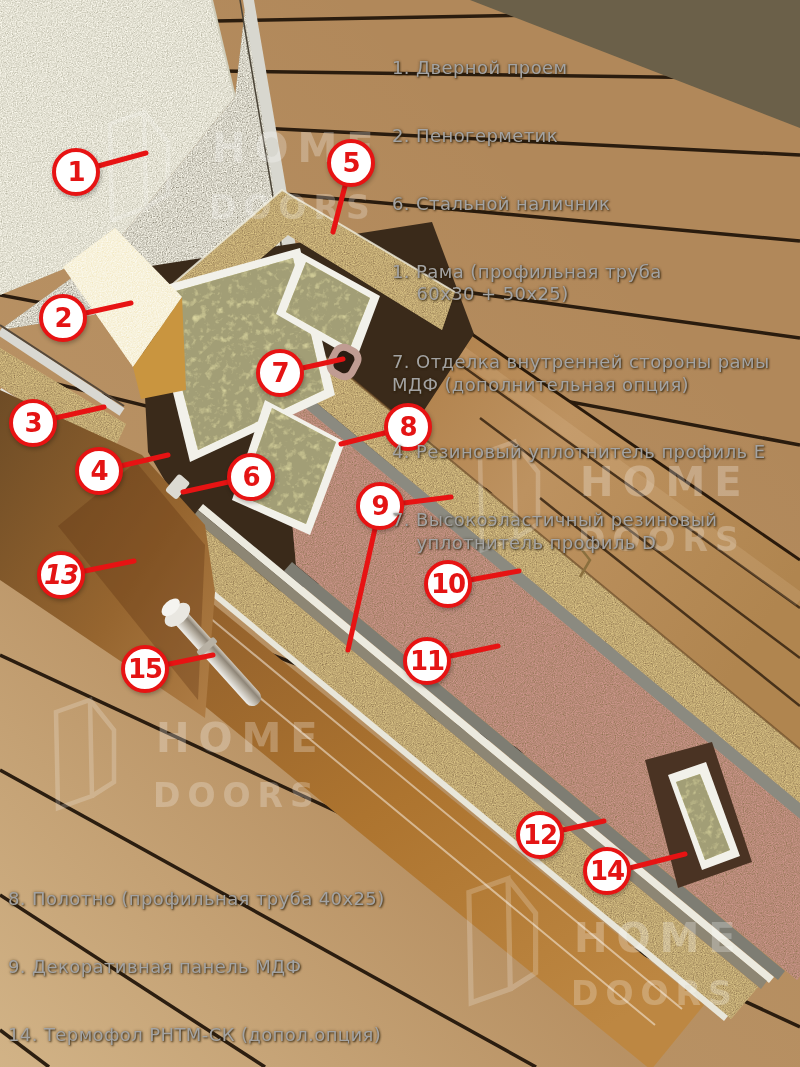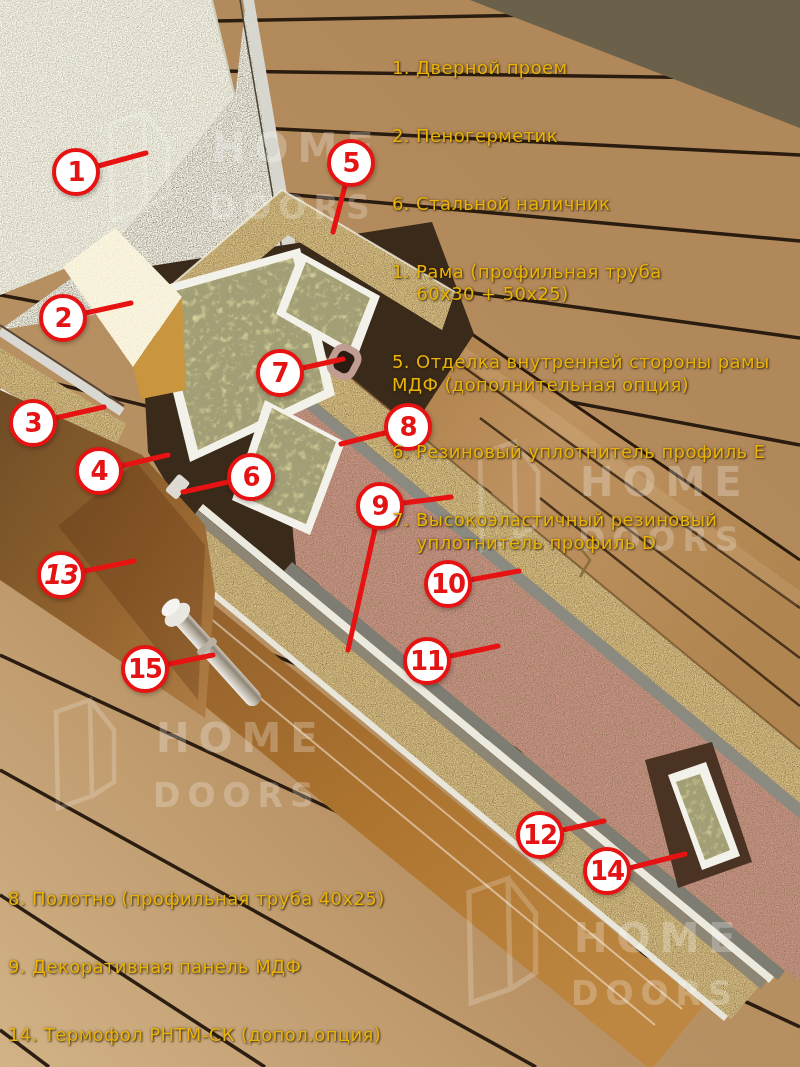--- a/index.html
+++ b/index.html
@@ -1,19 +1,19 @@
 <!DOCTYPE html>
 <html><head>
 <meta charset="utf-8">
 <style>
   html,body{margin:0;padding:0;background:#000;}
   #stage{position:relative;width:800px;height:1067px;overflow:hidden;
          font-family:"DejaVu Sans","Liberation Sans",sans-serif;}
   #scene{position:absolute;left:0;top:0;}
-  .legend{position:absolute;color:#eab308;font-size:18px;line-height:22.6px;
+  .legend{position:absolute;color:#a3a3a3;font-size:18px;line-height:22.6px;
           letter-spacing:.4px;text-shadow:1px 1px 2px rgba(45,30,8,.85),0 0 3px rgba(45,30,8,.45);
           white-space:pre-wrap;}
   #legend-top{left:392px;top:12px;width:405px;}
   #legend-bottom{left:8px;top:843px;width:440px;}
   .callout{position:absolute;width:48px;height:48px;border-radius:50%;
            background:#fff;border:4px solid #e71313;box-sizing:border-box;
            display:flex;align-items:center;justify-content:center;
            color:#e41414;font-size:26px;font-weight:700;letter-spacing:-1px;
            box-shadow:1px 2px 4px rgba(0,0,0,.28);}
   .wm1{font-size:40px;font-weight:700;letter-spacing:9px;fill:#fff;opacity:.26;}
@@ -249,23 +249,23 @@
 <div class="callout" style="left:37px;top:551px;font-style:italic;">13</div>
 <div class="callout" style="left:583px;top:847px;">14</div>
 <div class="callout" style="left:121px;top:645px;">15</div>
 
 <div id="legend-top" class="legend">
   <div>1. Дверной проем</div>
   <div>2. Пеногерметик</div>
   <div>6. Стальной наличник</div>
   <div>1. Рама (профильная труба
     60х30 + 50х25)</div>
-  <div>5. Отделка внутренней стороны рамы
+  <div>7. Отделка внутренней стороны рамы
 МДФ (дополнительная опция)</div>
-  <div>6. Резиновый уплотнитель профиль Е</div>
+  <div>4. Резиновый уплотнитель профиль Е</div>
   <div>7. Высокоэластичный резиновый
     уплотнитель профиль D</div>
 </div>
 
 <div id="legend-bottom" class="legend">
   <div>8. Полотно (профильная труба 40х25)</div>
   <div>9. Декоративная панель МДФ</div>
   <div>14. Термофол РНТМ-СК (допол.опция)</div>
   
   

